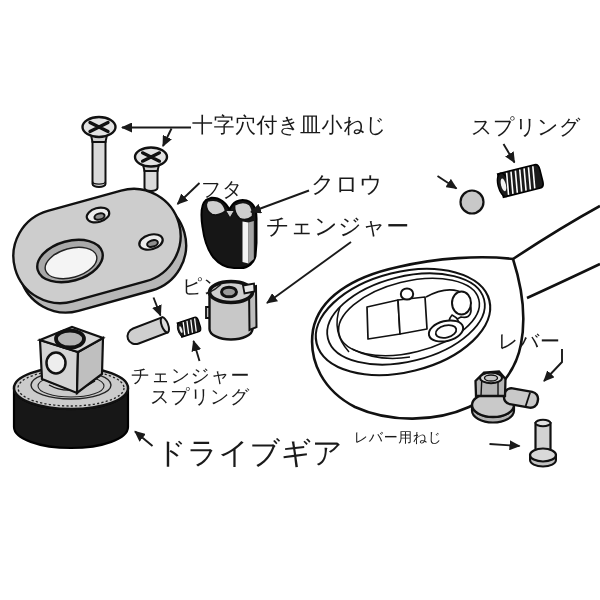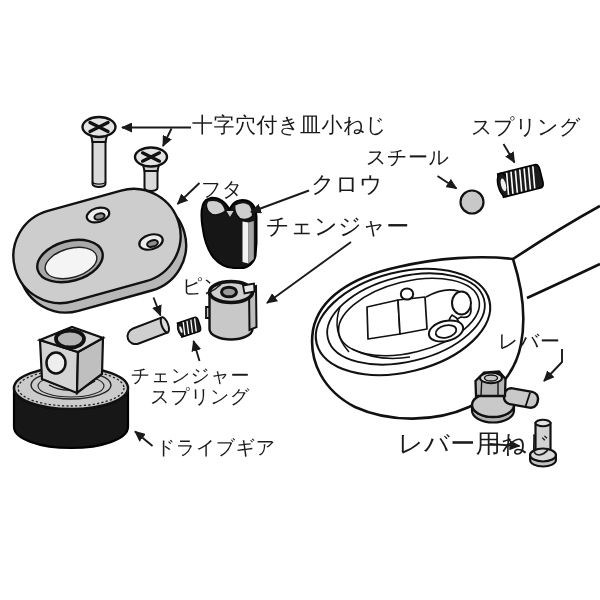--- a/index.html
+++ b/index.html
@@ -162,35 +162,34 @@
     <path d="M562,349 L562,362 L544,381" marker-end="url(#ah)"></path>
     <path d="M489.5,444 L519.5,446" marker-end="url(#ah)"></path>
   </g>
 </svg>
 
 <div class="lbl" style="left:192px;top:114px;font-size:21px;">十字穴付き皿小ねじ</div>
 
 <div class="lbl" style="left:471px;top:116px;font-size:21px;">スプリング</div>
 
 <div class="lbl" style="left:366px;top:147px;font-size:20px;">
-  <div>スチール</div>
 </div>
 
 <div class="lbl" style="left:201px;top:179px;font-size:20px;">フタ</div>
 
 <div class="lbl" style="left:311px;top:173px;font-size:23px;font-family:Liberation Serif, serif;">クロウ</div>
 
 <div class="lbl" style="left:266px;top:214px;font-size:23px;">チェンジャー</div>
 
 <div class="lbl" style="left:142px;top:276px;font-size:20px;margin-left:40px;">ピン</div>
 
 <div class="lbl right" style="left:120px;top:365px;width:130px;font-size:19px;">
   <div>チェンジャー</div>
   <div>スプリング</div>
 </div>
 
-<div class="lbl" style="left:156px;top:437px;font-size:19px;">ドライブギア</div>
+<div class="lbl" style="left:156px;top:437px;font-size:30px;">ドライブギア</div>
 
 <div class="lbl" style="left:498px;top:331px;font-size:20px;">レバー</div>
 
-<div class="lbl" style="left:354px;top:430px;font-size:25px;margin-left:44px;">レバー用ねじ</div>
+<div class="lbl" style="left:354px;top:430px;font-size:14px;">レバー用ねじ</div>
 
 </div>
 
 </body></html>

